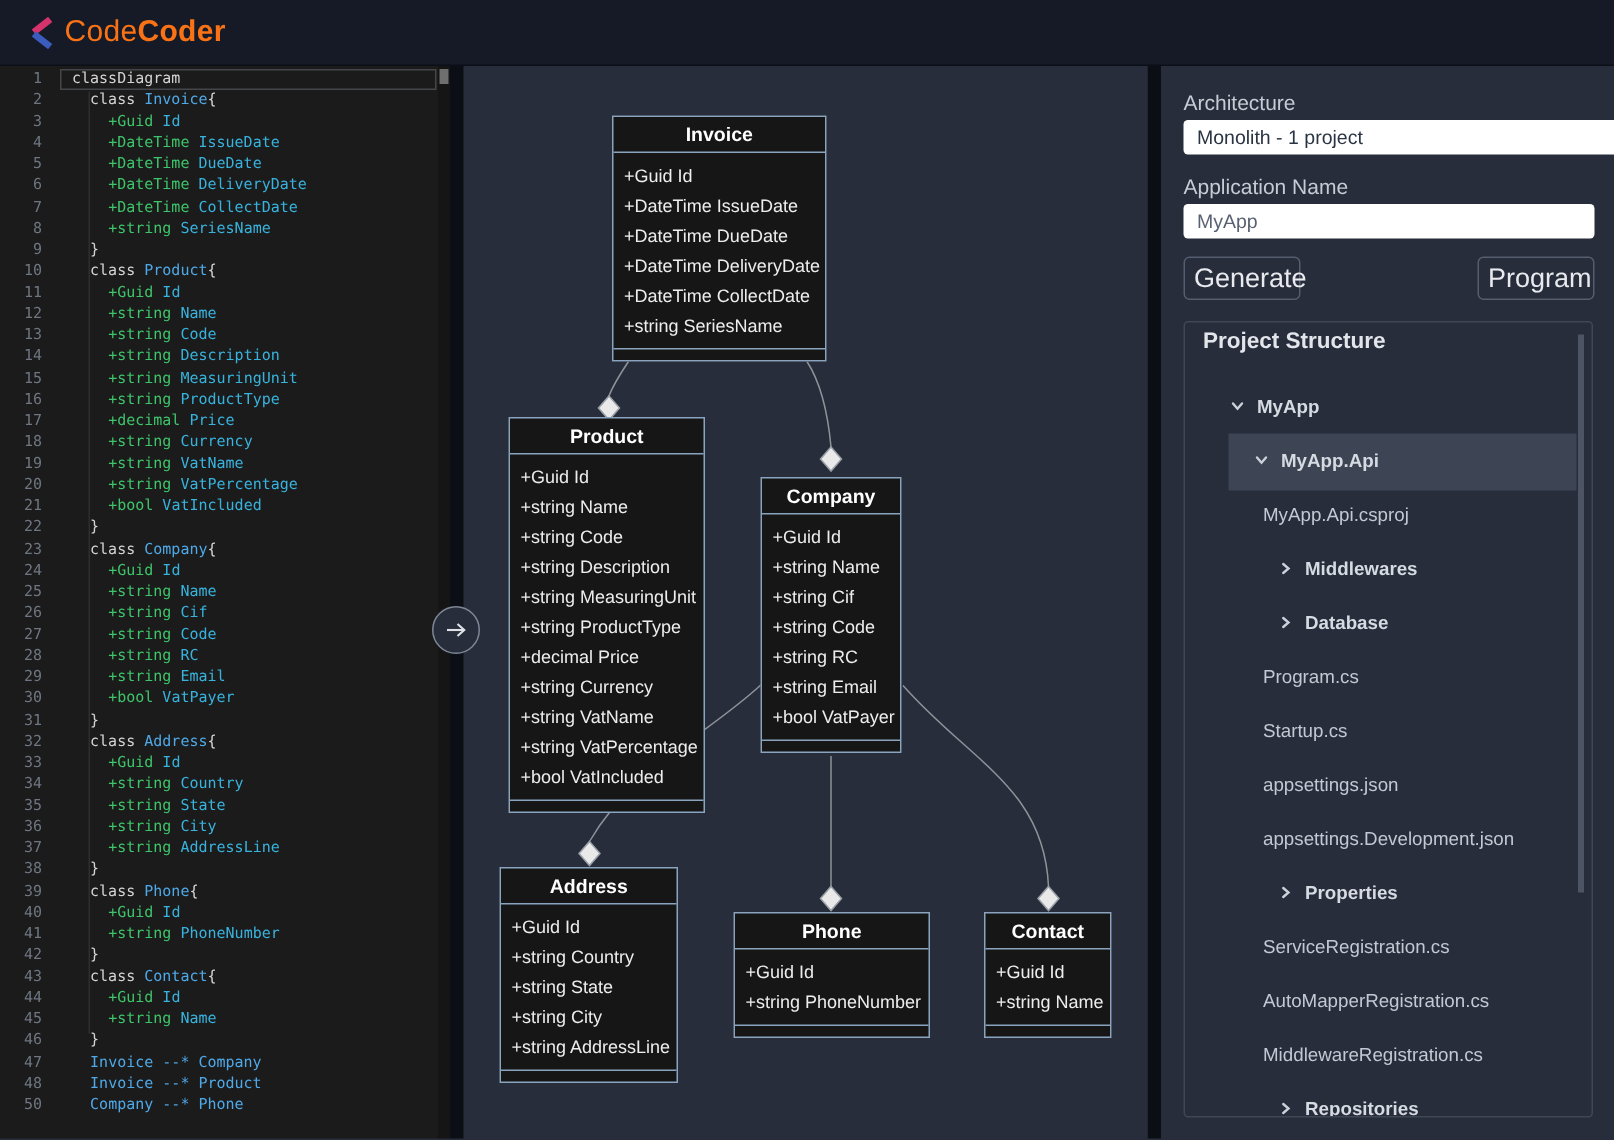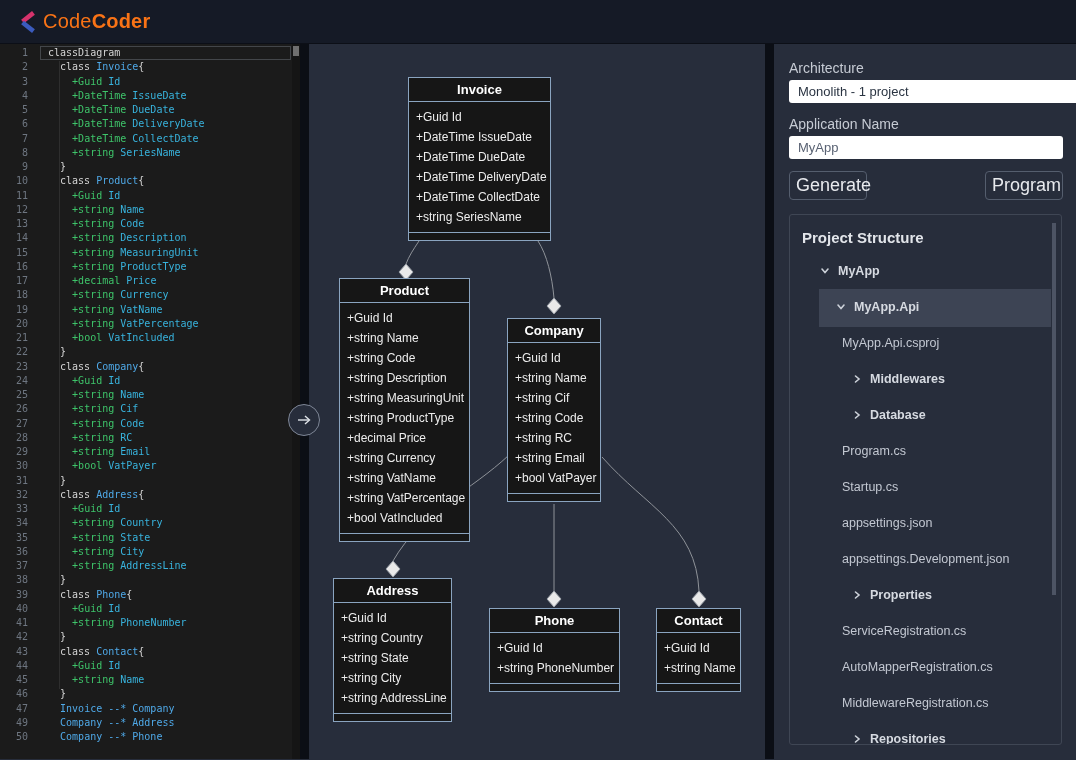--- a/index.html
+++ b/index.html
@@ -74,21 +74,21 @@
     position:absolute; top:127px; height:29px; background:#272d3b;
     border:1px solid #555e6e; border-radius:4px; color:#e8eaee;
     font-size:18px; font-family:inherit; cursor:pointer;
   }
   #generate-btn { left:15px;  width:78px; }
   #download-btn { left:211px; width:78px; }
   .card {
     position:absolute; left:15px; top:170px; width:273px; height:531px;
     border:1px solid #3f4654; border-radius:3px; overflow:hidden;
   }
-  .card-title { position:absolute; left:12px; top:14px; font-size:15px; font-weight:bold; color:#e2e5ea; }
+  .card-title { position:absolute; left:12px; top:4px; font-size:15px; font-weight:bold; color:#e2e5ea; }
   .tree-row { position:absolute; left:0; width:100%; height:36px; }
   .row-highlight { position:absolute; left:29px; width:232px; top:0; bottom:-2px; background:#3d4454; }
   .tree-content { position:relative; z-index:1; display:flex; align-items:center; height:100%; }
   .chev { width:10px; height:10px; margin-right:8px; flex:none; }
   .lbl-folder { font-size:12.5px; font-weight:bold; color:#d6dae1; }
   .lbl-file   { font-size:12.5px; color:#c3c8d2; }
   .card-scroll-thumb { position:absolute; right:5px; top:8px; width:4px; height:372px; background:#4d5464; }
 </style>
 </head>
 <body>
@@ -289,22 +289,22 @@
         </div>
         <div class="code-line">
           <span class="ln">46</span>
           <span class="code"><span class="tk-pl">  }</span></span>
         </div>
         <div class="code-line">
           <span class="ln">47</span>
           <span class="code"><span class="tk-pl">  </span><span class="tk-cls">Invoice --* Company</span></span>
         </div>
         <div class="code-line">
-          <span class="ln">49</span>
-          <span class="code"><span class="tk-pl">  </span><span class="tk-cls">Company --* Address</span></span>
+          <span class="ln">48</span>
+          <span class="code"><span class="tk-pl">  </span><span class="tk-cls">Invoice --* Product</span></span>
         </div>
         <div class="code-line">
           <span class="ln">50</span>
           <span class="code"><span class="tk-pl">  </span><span class="tk-cls">Company --* Phone</span></span>
         </div>
       </div>
     <div class="indent-guide"></div>
     <div class="editor-scrollbar">
       <div class="thumb"></div>
     </div>

